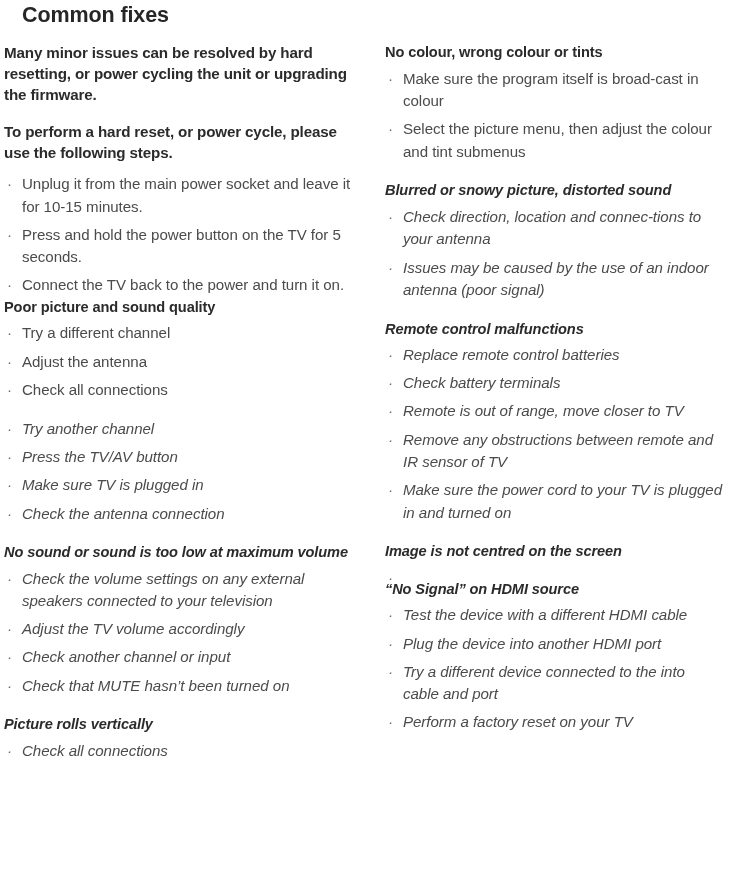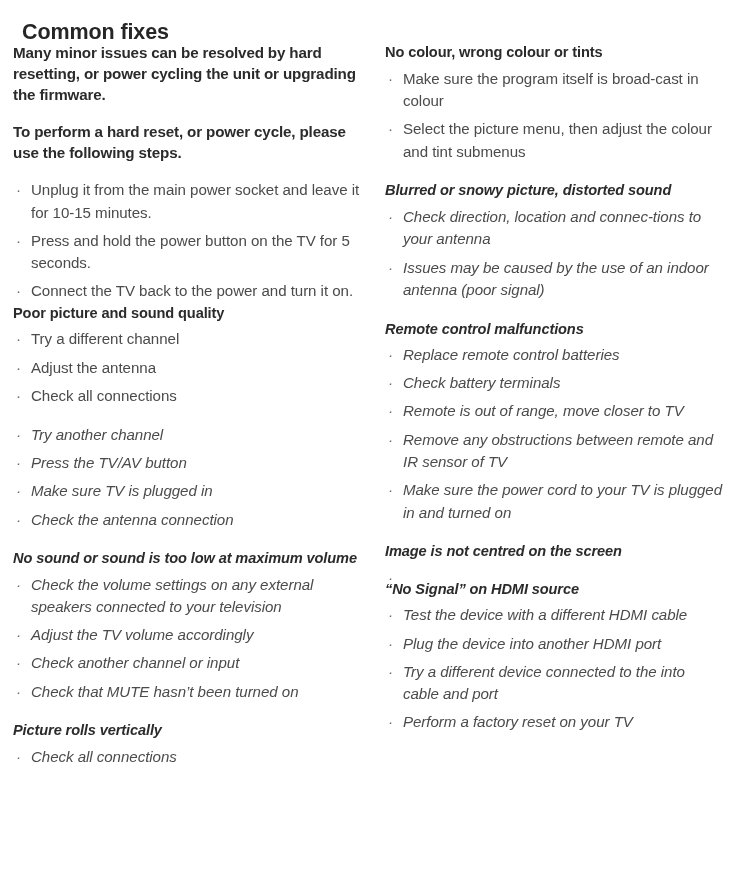--- a/index.html
+++ b/index.html
@@ -19,55 +19,55 @@
   .page {
     position: relative;
     width: 739px;
     height: 895px;
     padding: 0;
   }
 
   .page-title {
     position: absolute;
     left: 22px;
-    top: 17px;
+    top: 0;
     font-size: 21.5px;
     font-weight: bold;
     color: #262626;
     letter-spacing: -0.1px;
     line-height: 30px;
   }
 
   .columns {
     position: absolute;
     left: 0;
     top: 42px;
     width: 739px;
     display: flex;
     align-items: flex-start;
   }
 
   .col {
     display: block;
   }
-  .col-left  { width: 372px; padding-left: 13px;  padding-right: 10px; }
+  .col-left  { width: 372px; padding-left: 4px;  padding-right: 10px; }
   .col-right { width: 367px; padding-left: 385px; padding-right: 8px; margin-left: -363px; }
 
   
   .col-right { width: 367px; margin-left: 0; padding-left: 13px; padding-right: 16px; }
 
   .intro {
     font-size: 15.2px;
     font-weight: bold;
     color: #2b2b2b;
     line-height: 21.2px;
     letter-spacing: -0.15px;
     margin: 0 0 15px 0;
   }
-  .intro.second { margin-bottom: 16px; }
+  .intro.second { margin-bottom: 10px; }
 
   h3.section-heading {
     font-size: 14.6px;
     font-weight: bold;
     color: #2b2b2b;
     line-height: 20.5px;
     letter-spacing: -0.12px;
     margin: 0;
     padding: 0;
   }

